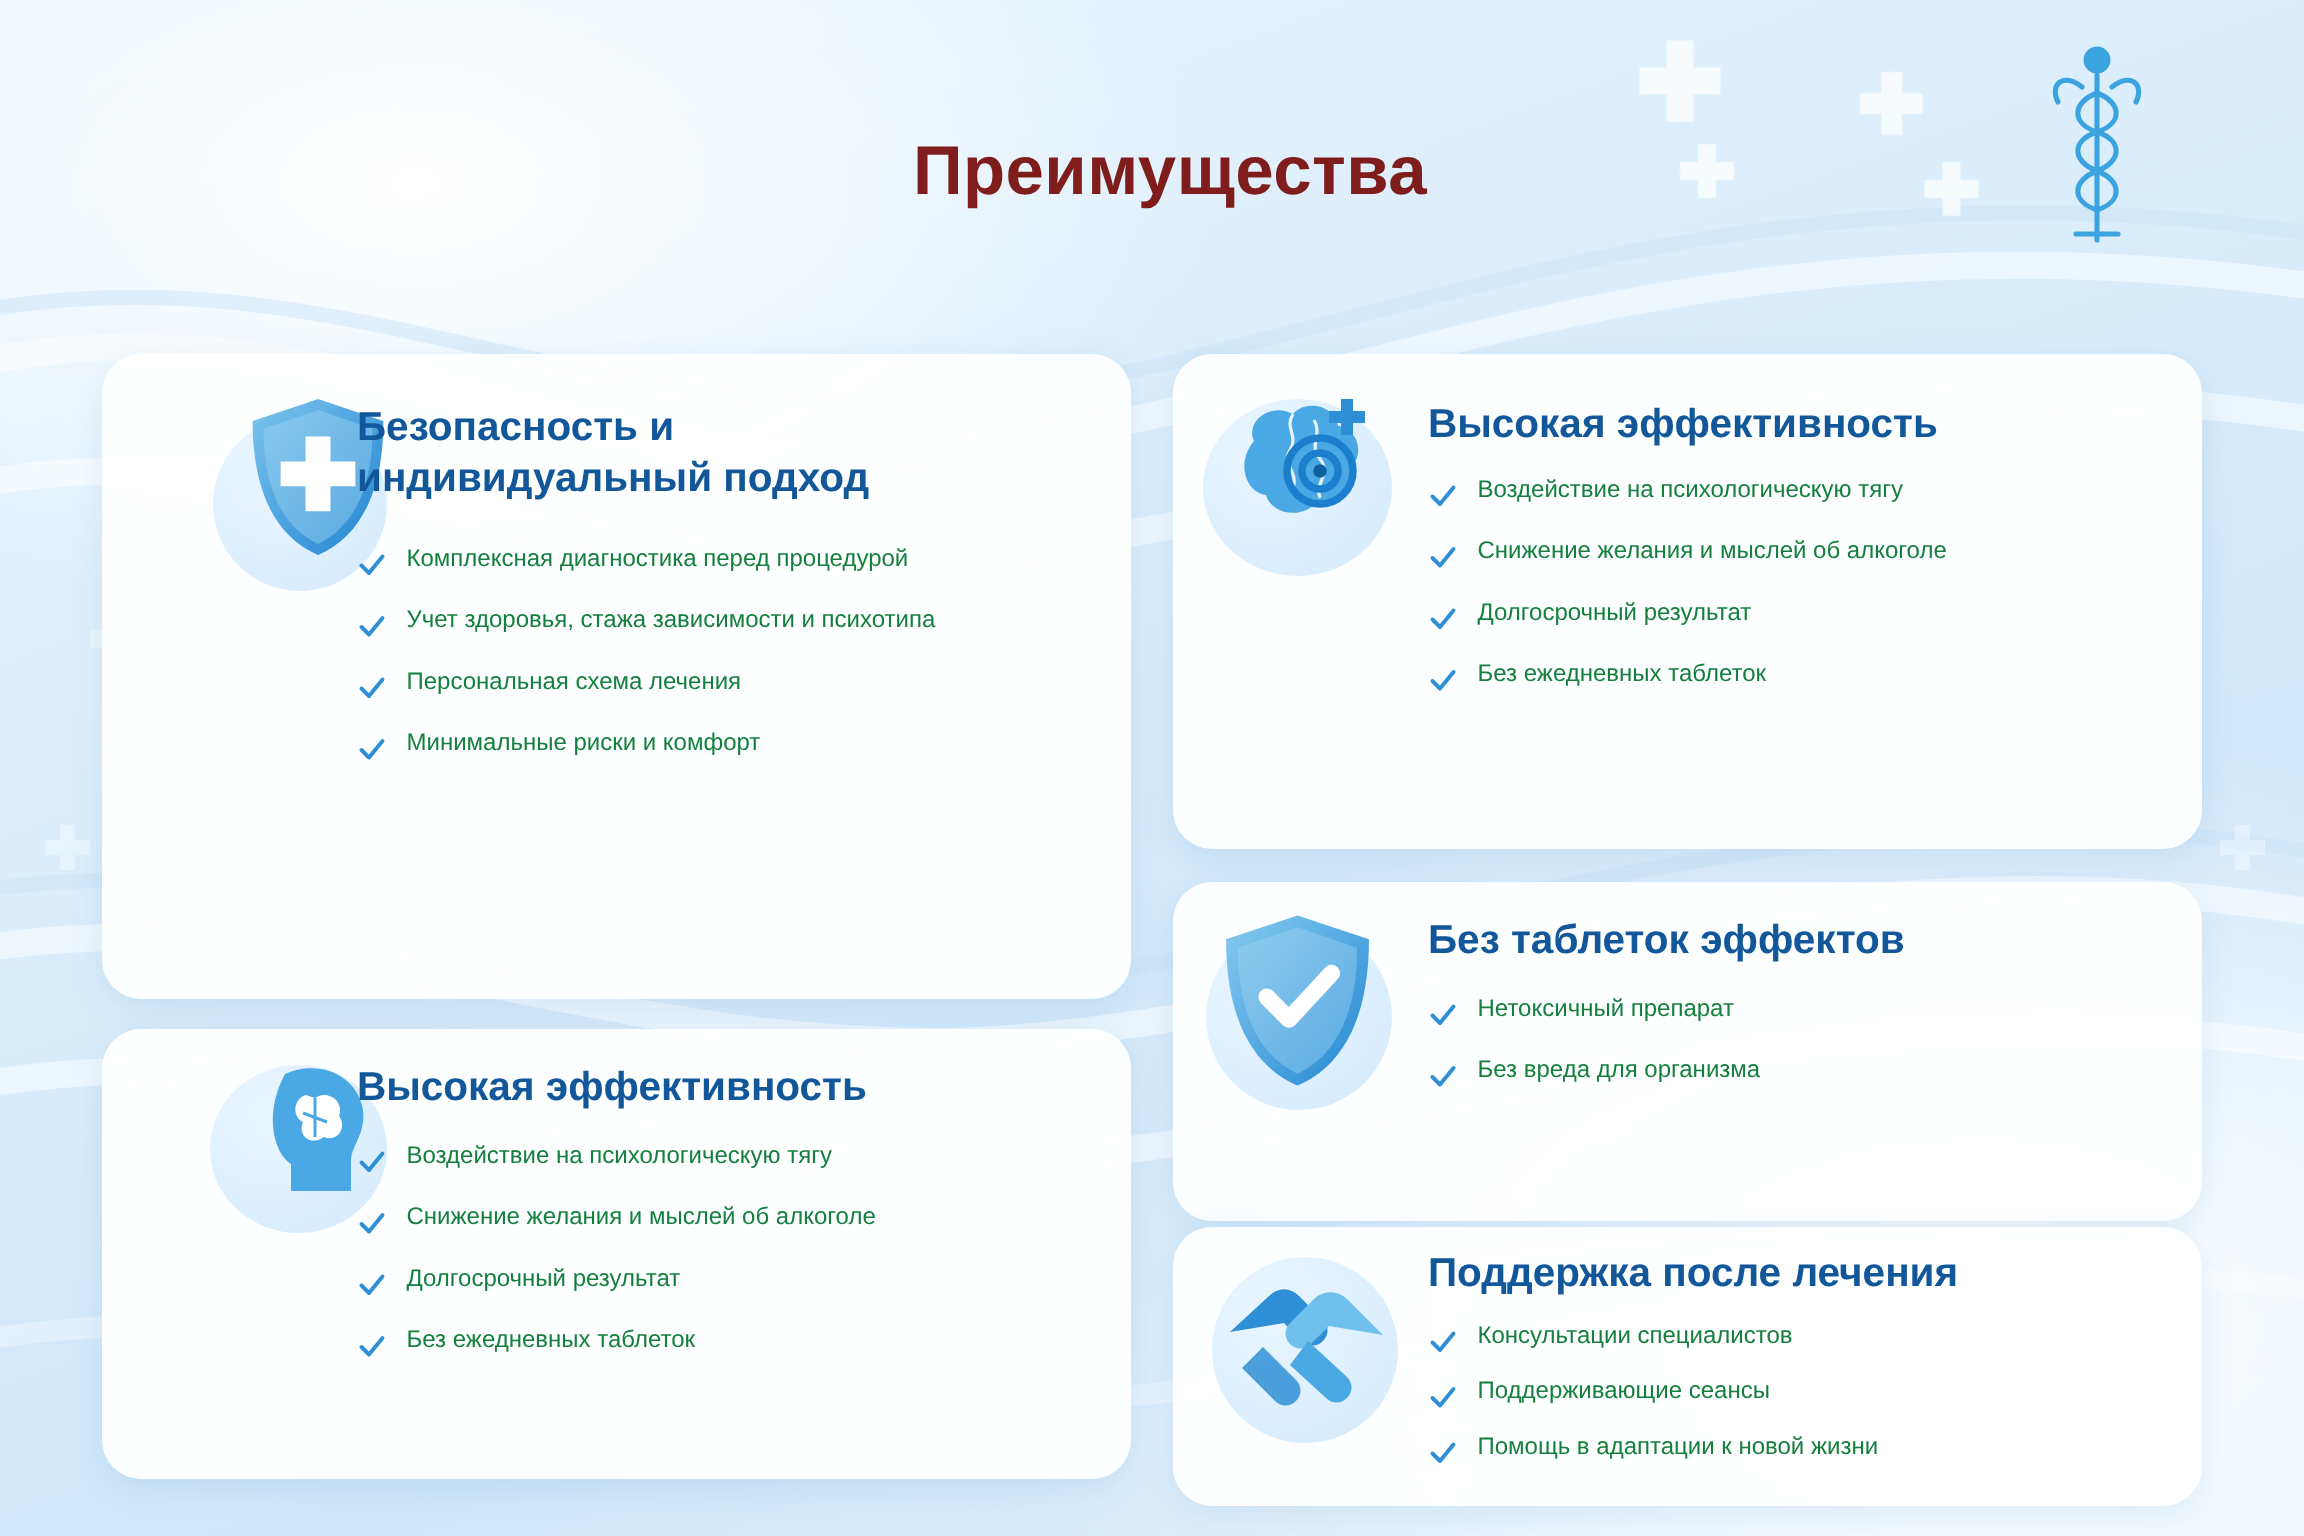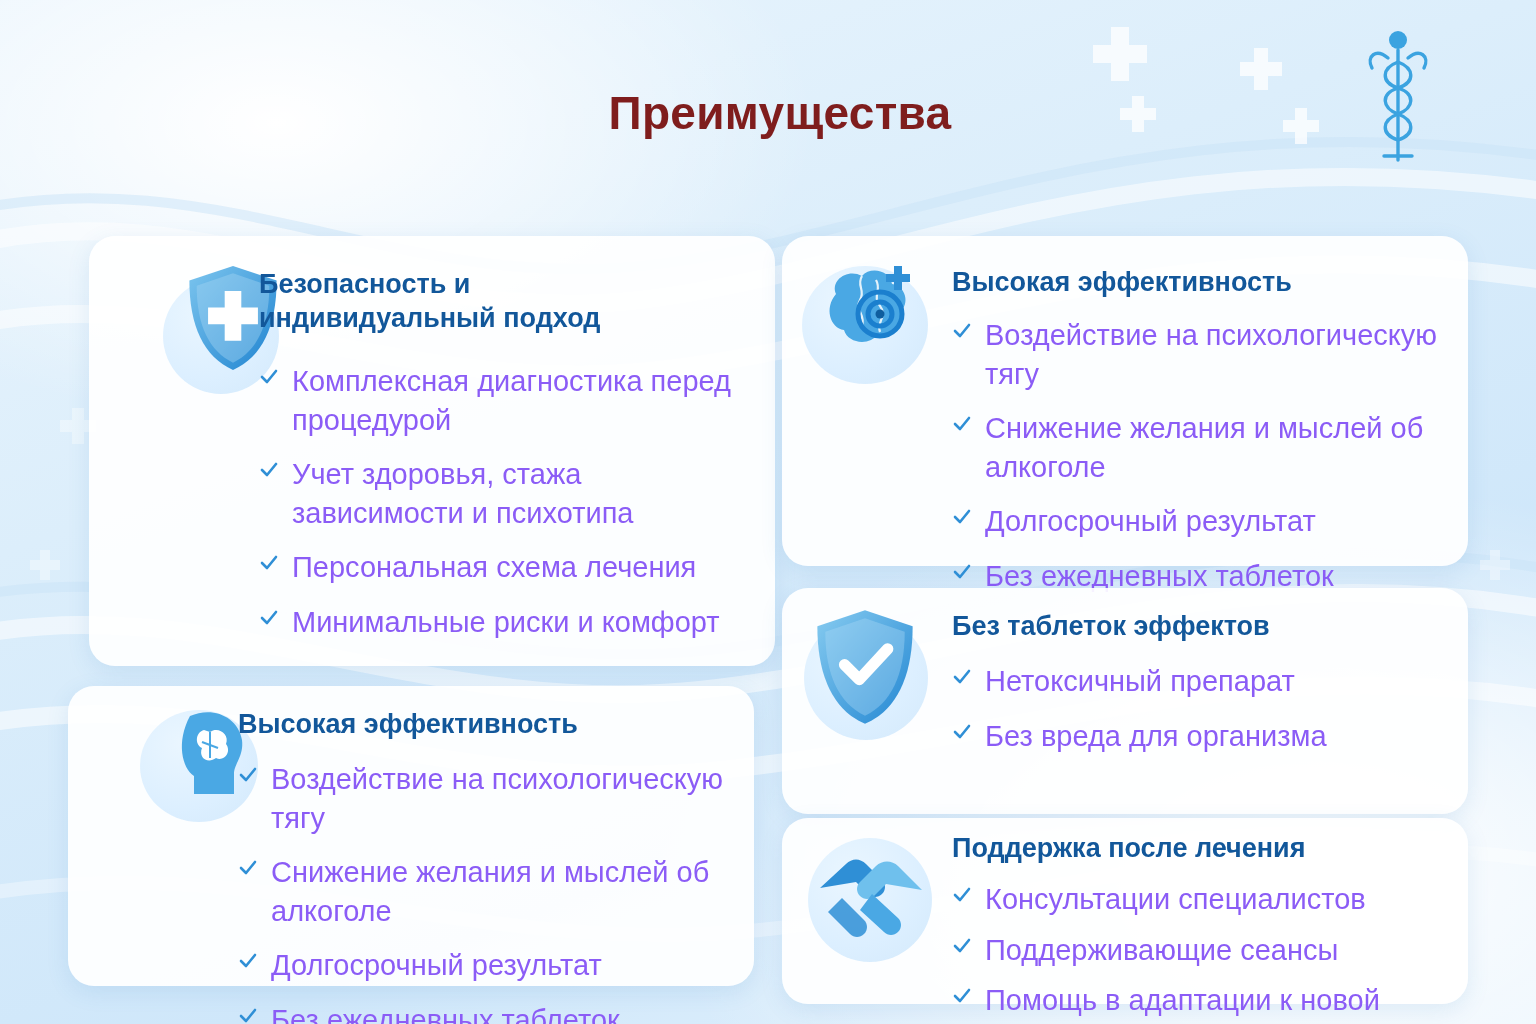--- a/index.html
+++ b/index.html
@@ -60,22 +60,23 @@
   .bullet {
     display: flex; align-items: flex-start; gap: 13px;
     margin-bottom: 16px;
   }
   .bullet:last-child { margin-bottom: 0; }
   .check {
     flex: 0 0 auto; width: 20px; height: 20px; margin-top: 5px;
     display: block;
   }
   .bullet-text {
-    font-size: 29px; line-height: 1.33; color: #8b5cf6;
+    font-size: 16px; line-height: 1.33; color: #15803d;
     font-family: "Liberation Sans", sans-serif;
+    text-align: right;
   }
   .icon-wrap { position: absolute; }
   .icon-blob {
     position: absolute; border-radius: 50%;
     background: radial-gradient(circle at 35% 30%, #eaf6ff 0%, #dcefff 60%, #d3e9fb 100%);
   }
 </style>
 </head>
 <body>
 
@@ -121,21 +122,21 @@
       <circle cx="38" cy="12" r="9" fill="#3ba3e0" stroke="none"></circle>
       <path d="M38,34 C22,40 20,54 38,60 C56,66 54,80 38,86 C22,92 20,106 38,112"></path>
       <path d="M38,34 C54,40 56,54 38,60 C20,66 22,80 38,86 C54,92 56,106 38,112"></path>
       <path d="M12,40 C6,28 16,20 28,30"></path>
       <path d="M64,40 C70,28 60,20 48,30"></path>
       <line x1="24" y1="128" x2="52" y2="128"></line>
     </g>
   </svg>
 </div>
 
-<div class="card" style="left:68px; top:236px; width:686px; height:430px;margin-left:21px;">
+<div class="card" style="left:68px; top:236px; width:686px; height:430px;">
   <div class="card-inner">
     <div class="icon-wrap" style="left:96px; top:28px;">
       <div class="icon-blob" style="left:-22px; top:14px; width:116px; height:116px;"></div>
       <svg width="96" height="108" viewBox="0 0 92 104" style="position:relative;">
         <defs>
           <linearGradient id="shg3" x1="0" y1="0" x2="1" y2="1">
             <stop offset="0" stop-color="#7cc5ee"></stop>
             <stop offset="1" stop-color="#1f83d0"></stop>
           </linearGradient>
         </defs>

